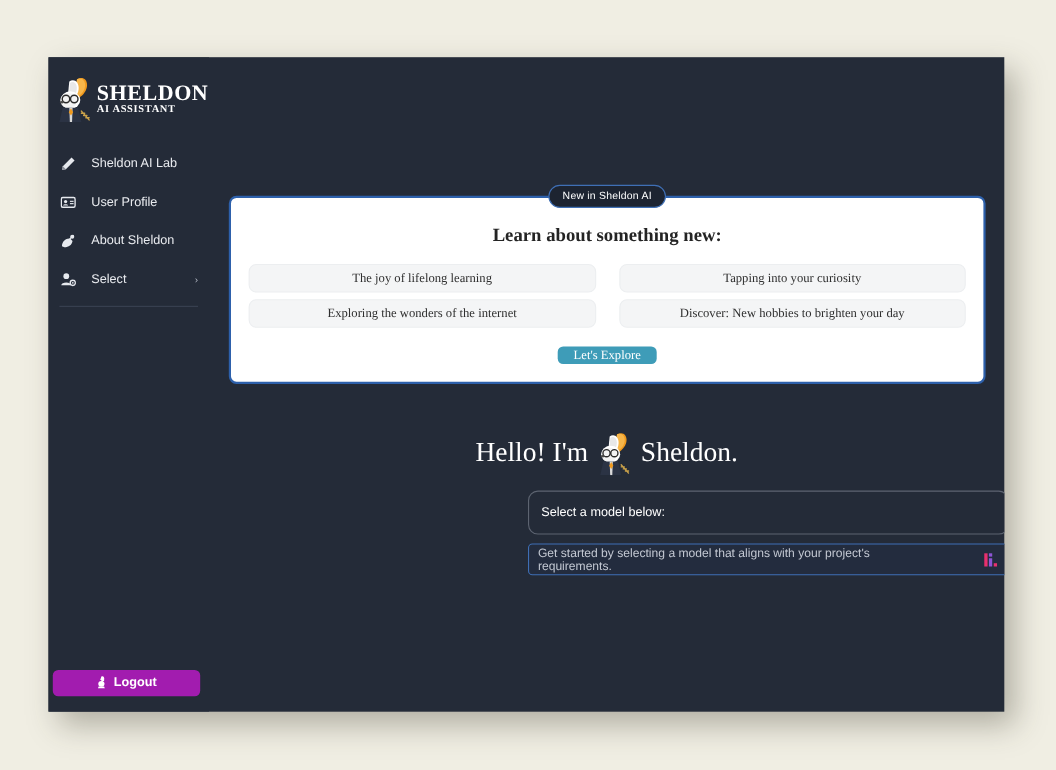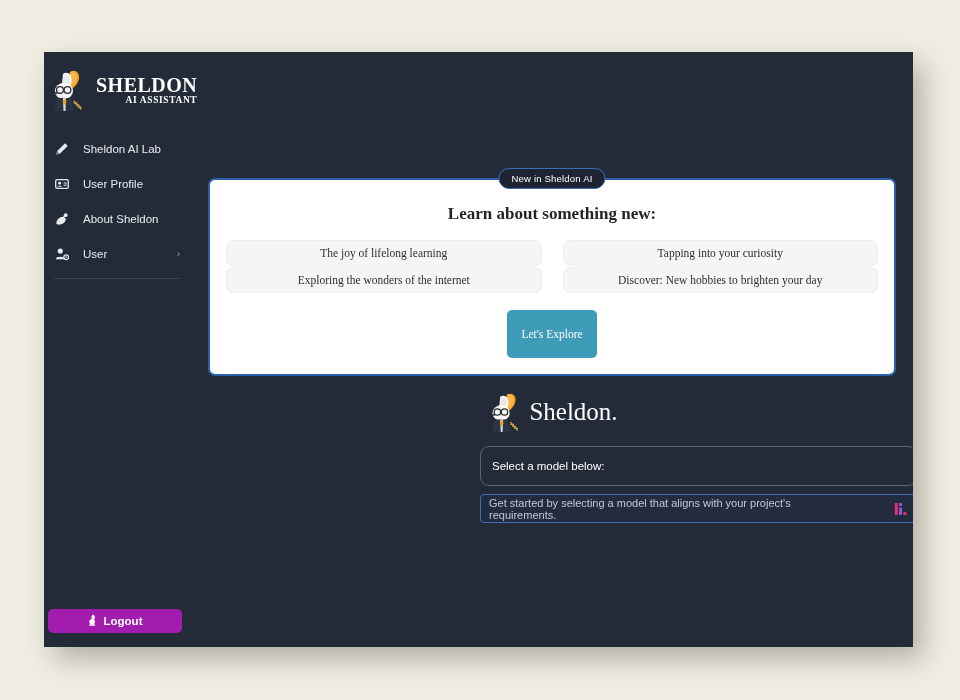--- a/index.html
+++ b/index.html
@@ -35,24 +35,24 @@
     position: relative;
   }
   .logo-wrap {
     display: flex;
     align-items: center;
     padding: 12px 0 0 6px;
     height: 52px;
   }
   .logo-mark { width: 36px; height: 42px; flex: 0 0 36px; }
   .logo-text {
-    margin-left: 10px;
+    margin-left: 2px;
     display: flex;
     flex-direction: column;
-    align-items: flex-end;
+    align-items: flex-start;
     line-height: 1;
   }
   .logo-title {
     font-family: "Liberation Serif", serif;
     font-weight: bold;
     font-size: 20px;
     color: #ffffff;
     letter-spacing: 0.5px;
   }
   .logo-sub {
@@ -162,21 +162,21 @@
     text-align: center;
     font-family: "Liberation Serif", serif;
     font-weight: bold;
     font-size: 17px;
     color: #242424;
     margin: 2px 0 16px 0;
   }
   .pill-grid {
     display: grid;
     grid-template-columns: 1fr 1fr;
-    gap: 1px 21px;
+    gap: 6px 21px;
   }
   .pill {
     height: 26px;
     background: #f4f5f6;
     border: 1px solid #eceef0;
     border-radius: 7px;
     display: flex;
     align-items: center;
     justify-content: center;
     font-family: "Liberation Serif", serif;
@@ -188,21 +188,21 @@
   .explore-wrap {
     display: flex;
     justify-content: center;
     margin-top: 17px;
   }
   .explore-btn {
     background: #3e9cb8;
     color: #ffffff;
     border: none;
     border-radius: 5px;
-    padding: 18px 14px;
+    padding: 2px 14px;
     font-family: "Liberation Serif", serif;
     font-size: 11.5px;
     cursor: pointer;
   }
 
   
   .greeting {
     position: absolute;
     top: 340px;
     left: 0;
@@ -331,21 +331,21 @@
 
       <div class="nav-item">
         <span class="nav-icon">
           <svg viewBox="0 0 16 16" width="14" height="14" xmlns="http://www.w3.org/2000/svg">
             <circle cx="6" cy="4.6" r="3" fill="currentColor"></circle>
             <path d="M0.8 14 C0.8 10.2 11.2 10.2 11.2 14 Z" fill="currentColor"></path>
             <circle cx="12.8" cy="11.6" r="2.7" fill="none" stroke="currentColor" stroke-width="1.4"></circle>
             <circle cx="12.8" cy="11.6" r="0.9" fill="currentColor"></circle>
           </svg>
         </span>
-        <span class="nav-label">User</span>
+        <span class="nav-label">Select</span>
         <span class="nav-chevron">›</span>
       </div>
 
       <div class="nav-divider"></div>
     </div>
 
     <div class="logout-wrap">
       <button class="logout-btn">
         <span>
           <svg viewBox="0 0 12 14" width="10" height="12" xmlns="http://www.w3.org/2000/svg">
@@ -371,20 +371,21 @@
         <div class="pill">Exploring the wonders of the internet</div>
         <div class="pill">Discover: New hobbies to brighten your day</div>
       </div>
 
       <div class="explore-wrap">
         <button class="explore-btn">Let's Explore</button>
       </div>
     </div>
 
     <div class="greeting">
+      <span>Hello! I'm</span>
       <span class="greeting-mascot">
         <svg viewBox="0 0 36 42" width="40" height="40" xmlns="http://www.w3.org/2000/svg">
           <path d="M20 3 C25 0 30 3 29 10 C28 15 24 19 21 20 L18 14 Z" fill="#f09a1e"></path>
           <path d="M20 3 C24 1 28 4 27.3 9.6 C26.6 14 23.6 17.3 21.2 18.2 L19.2 13.6 Z" fill="#f7b64a"></path>
           <path d="M13 5 C17 2 22 5 21.5 12 C21 17 18 21 15 22 L12 15 Z" fill="#ffffff"></path>
           <path d="M13.6 6.4 C16.6 4.3 20.2 6.6 19.8 11.9 C19.4 16 17.2 19.2 15 20 L12.9 14.6 Z" fill="#e8e8e8"></path>
           <ellipse cx="14" cy="22" rx="9" ry="8" fill="#ffffff"></ellipse>
           <ellipse cx="12.5" cy="22.5" rx="7.5" ry="6.8" fill="#f3f3f3"></ellipse>
           <circle cx="10" cy="21" r="3.4" fill="none" stroke="#2b2b2b" stroke-width="1.3"></circle>
           <circle cx="17.5" cy="21" r="3.4" fill="none" stroke="#2b2b2b" stroke-width="1.3"></circle>

